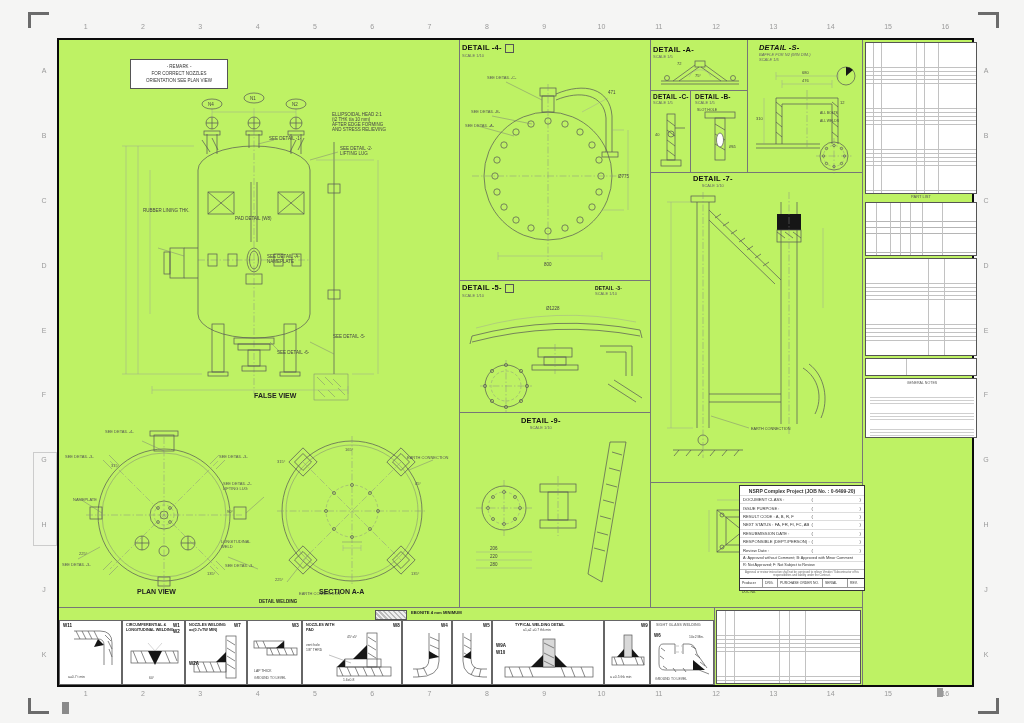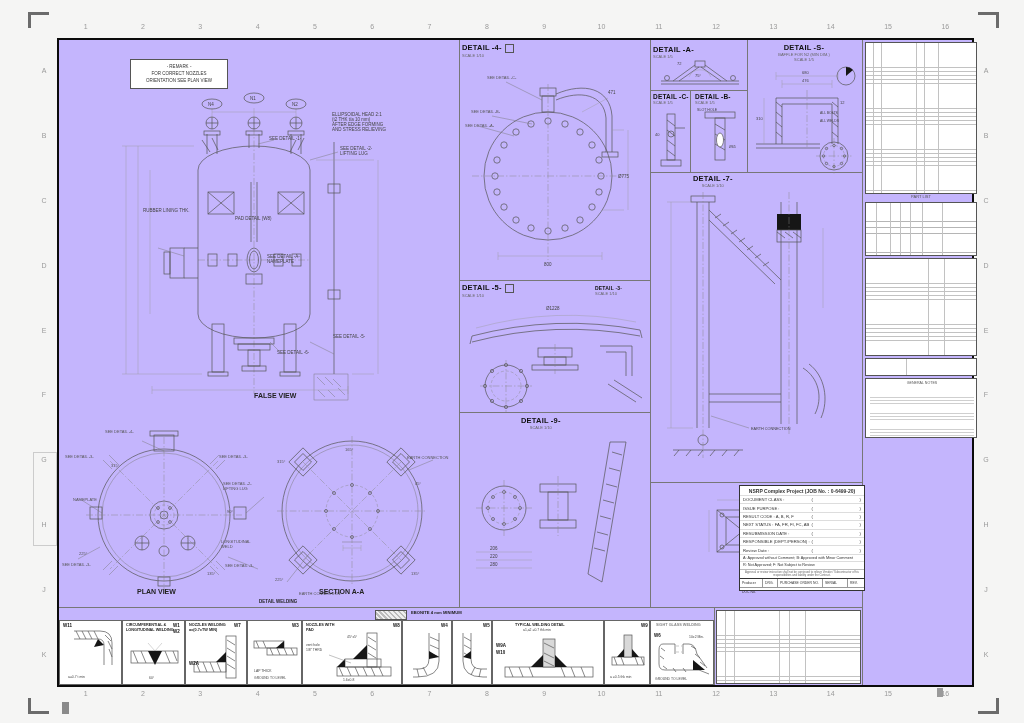--- a/index.html
+++ b/index.html
@@ -1,19 +1,19 @@
 <!DOCTYPE html>
 <html><head>
 <meta charset="utf-8">
 <style>
   html,body{margin:0;padding:0;background:#eee;}
   #page{position:relative;width:1024px;height:723px;background:#f5f5f4;overflow:hidden;
         font-family:"Liberation Sans",sans-serif;color:#333;}
   .abs{position:absolute;}
-  #sheet{position:absolute;left:57px;top:38px;width:917px;height:649px;background:#c4b5fd;
+  #sheet{position:absolute;left:57px;top:38px;width:917px;height:649px;background:#bef264;
          border:2px solid #0b0b0b;box-sizing:border-box;}
   .fl{position:absolute;background:#777;}
   .corner{position:absolute;width:18px;height:13px;border-color:#6b6b6b;border-style:solid;}
   .ruler{position:absolute;display:flex;color:#9a9a9a;font-size:7px;}
   .ruler span{flex:1;text-align:center;}
   .vr{position:absolute;display:flex;flex-direction:column;color:#9a9a9a;font-size:7px;width:12px;}
   .vr span{flex:1;display:flex;align-items:center;justify-content:center;}
   .t{position:absolute;font-size:4.5px;line-height:5px;color:#444;white-space:nowrap;}
   .t2{position:absolute;font-size:4px;line-height:4.5px;color:#555;white-space:nowrap;}
   .cap{position:absolute;font-size:7px;font-weight:bold;color:#222;white-space:nowrap;}
@@ -519,21 +519,21 @@
       <g class="ln">
         <rect x="12" y="6" width="30" height="6"></rect>
         <rect x="22" y="12" width="10" height="42"></rect>
         <path d="M22,18 l10,6 M22,28 l10,6 M22,38 l10,6"></path>
         <ellipse cx="27" cy="34" rx="3.5" ry="7" fill="#fff"></ellipse>
       </g>
       <text class="svgt" x="4" y="5" style="font-size:3.6px">SLOT HOLE</text>
       <text class="svgt" x="36" y="42" style="font-size:3.6px">Ø65</text>
     </svg>
 
-    <div class="dtitle" style="left:700px;top:3px;text-align:center;width:90px;">
+    <div class="dtitle" style="left:700px;top:3px;text-align:left;width:90px;font-style:italic;">
       <span>DETAIL -S-</span>
       <div class="dsub">BAFFLE FOR N2 (MIN DIM.)</div>
       <div class="dsub">SCALE 1/5</div>
     </div>
     <svg style="left:691px;top:20px;" width="112" height="110" viewBox="0 0 112 110">
       <g class="ln">
         <path d="M6,84 H70 M6,88 H70"></path>
         <path d="M26,38 V84 M32,44 V84 M88,38 V84 M82,44 V84 M26,38 H88 M32,44 H82"></path>
         <path d="M26,42 l6,5 M26,52 l6,5 M26,62 l6,5 M26,72 l6,5 M82,42 l6,5 M82,52 l6,5 M82,62 l6,5 M82,72 l6,5"></path>
         <circle cx="96" cy="16" r="9"></circle>

